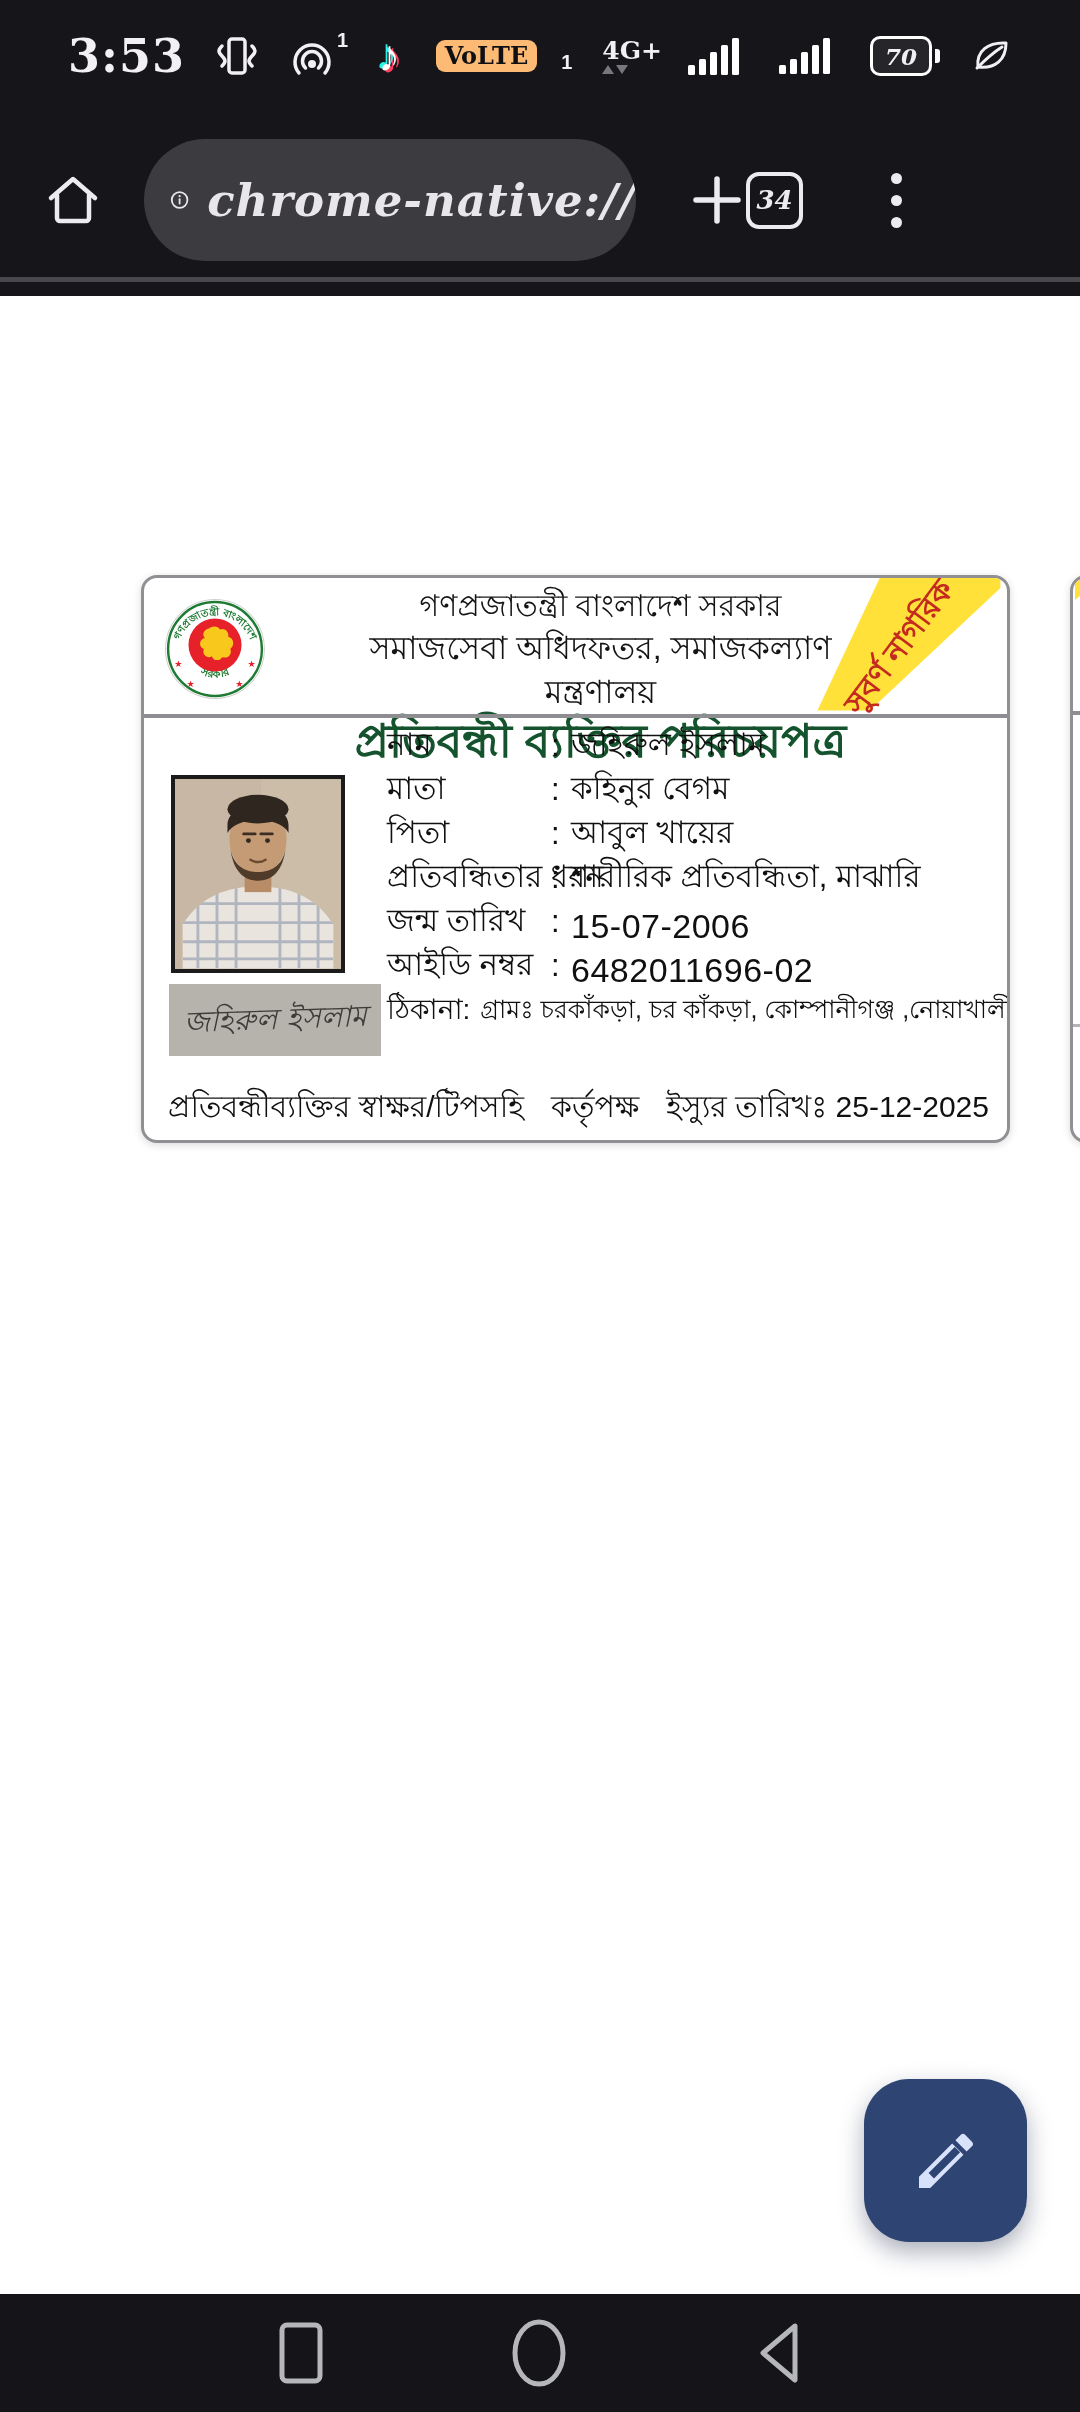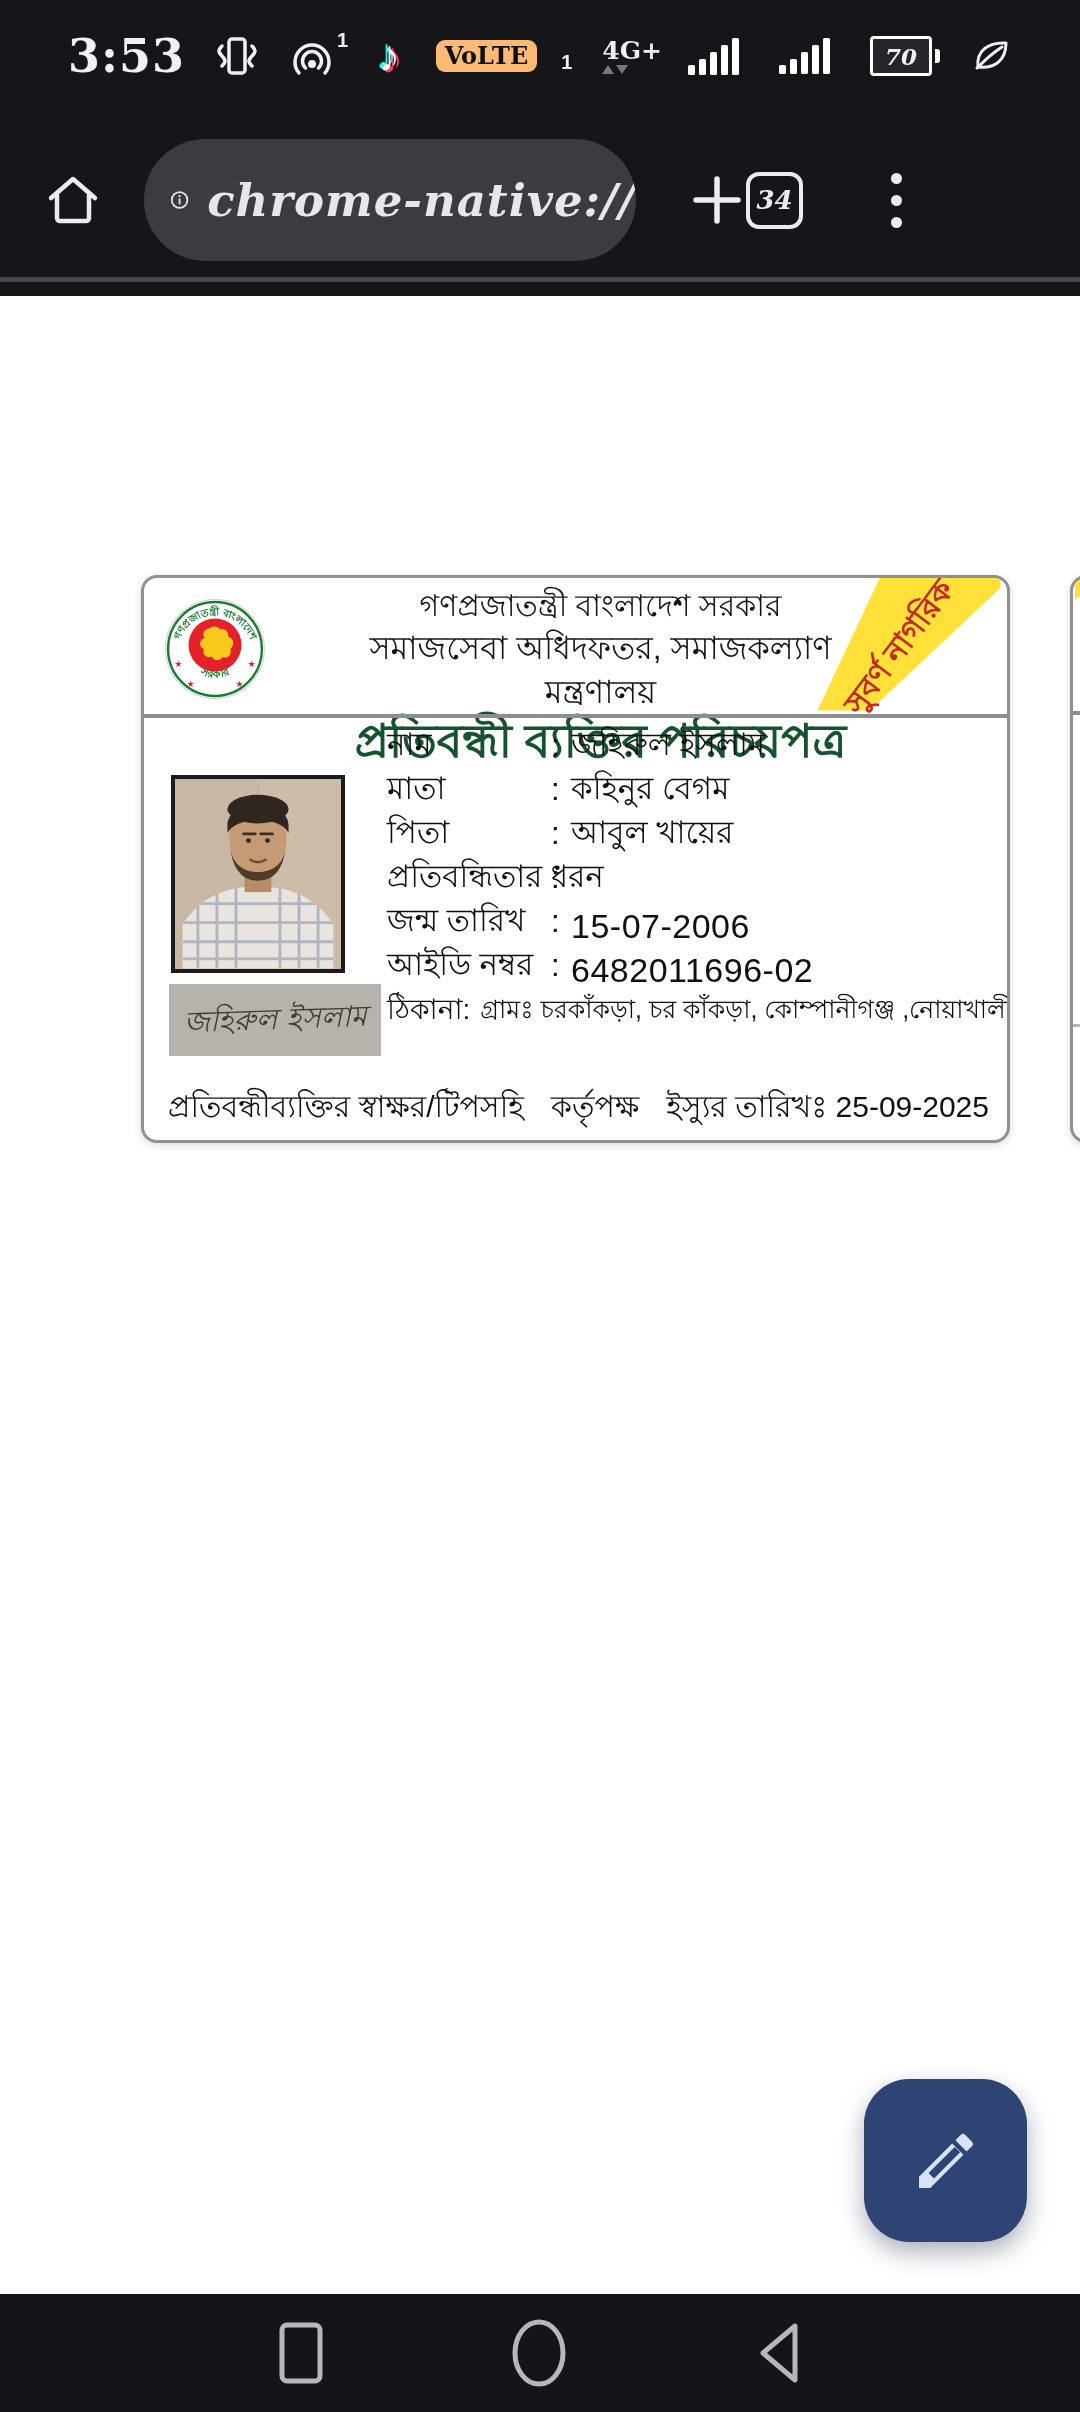--- a/index.html
+++ b/index.html
@@ -20,21 +20,21 @@
          font-size:24px;padding:2px 9px;border-radius:9px;line-height:1.2;}
   .sim-idx{font-size:20px;font-weight:bold;align-self:flex-end;margin:0 0 2px -6px;}
   .net-col{display:flex;flex-direction:column;align-items:flex-start;margin-right:-4px;}
   .net-type{font-family:"DejaVu Serif",serif;font-weight:bold;font-size:25px;line-height:1;}
   .net-arrows{display:flex;gap:2px;margin-top:2px;}
   .tri-up{width:0;height:0;border-left:6px solid transparent;border-right:6px solid transparent;border-bottom:9px solid #77777d;}
   .tri-dn{width:0;height:0;border-left:6px solid transparent;border-right:6px solid transparent;border-top:9px solid #77777d;}
   .bars{display:flex;align-items:flex-end;gap:4px;}
   .bars span{display:block;width:7px;background:#fff;border-radius:1.5px;}
   .battery{display:flex;align-items:center;}
-  .bat-body{width:56px;height:34px;border:3.5px solid #fff;border-radius:4px;background:#26262a;
+  .bat-body{width:56px;height:34px;border:3.5px solid #fff;border-radius:10px;background:#26262a;
             display:flex;align-items:center;justify-content:center;
             font-family:"DejaVu Serif",serif;font-weight:bold;font-style:italic;font-size:23px;}
   .bat-nub{width:5px;height:14px;background:#fff;border-radius:0 3px 3px 0;margin-left:3px;}
 
   
   .toolbar{position:absolute;left:0;top:112px;width:1080px;height:184px;background:#16161a;
            display:flex;align-items:center;padding:0 0 8px 42px;box-sizing:border-box;}
   .tb-divider{position:absolute;left:0;top:277px;width:1080px;height:5px;background:#47474d;}
   .home-btn{flex:0 0 auto;display:flex;}
   .url-pill{margin-left:40px;width:492px;height:122px;border-radius:61px;background:#3b3b40;
@@ -277,41 +277,42 @@
         <span class="f-value">কহিনুর বেগম</span>
       </div>
       <div class="f-row">
         <span class="f-label">পিতা</span>
         <span class="f-colon">:</span>
         <span class="f-value">আবুল খায়ের</span>
       </div>
       <div class="f-row">
         <span class="f-label">প্রতিবন্ধিতার ধরন</span>
         <span class="f-colon">:</span>
+        <span class="f-value">শারীরিক প্রতিবন্ধিতা, মাঝারি</span>
       </div>
       <div class="f-row">
         <span class="f-label">জন্ম তারিখ</span>
         <span class="f-colon">:</span>
         <span class="f-value num">15-07-2006</span>
       </div>
       <div class="f-row">
         <span class="f-label">আইডি নম্বর</span>
         <span class="f-colon">:</span>
         <span class="f-value num">6482011696-02</span>
       </div>
       <div class="addr-row">
         <span class="addr-label">ঠিকানা:</span>
         <span class="addr-value">গ্রামঃ চরকাঁকড়া, চর কাঁকড়া, কোম্পানীগঞ্জ ,নোয়াখালী</span>
       </div>
     </div>
 
     <div class="card-footer">
       <span>প্রতিবন্ধীব্যক্তির স্বাক্ষর/টিপসহি</span>
       <span>কর্তৃপক্ষ</span>
-      <span>ইস্যুর তারিখঃ 25-09-2025</span>
+      <span>ইস্যুর তারিখঃ 25-12-2025</span>
     </div>
   </div>
 
   <div class="card2">
     <div class="wedge"></div>
     <div class="line1"></div>
     <div class="line2"></div>
   </div>
 
   <div class="fab">

